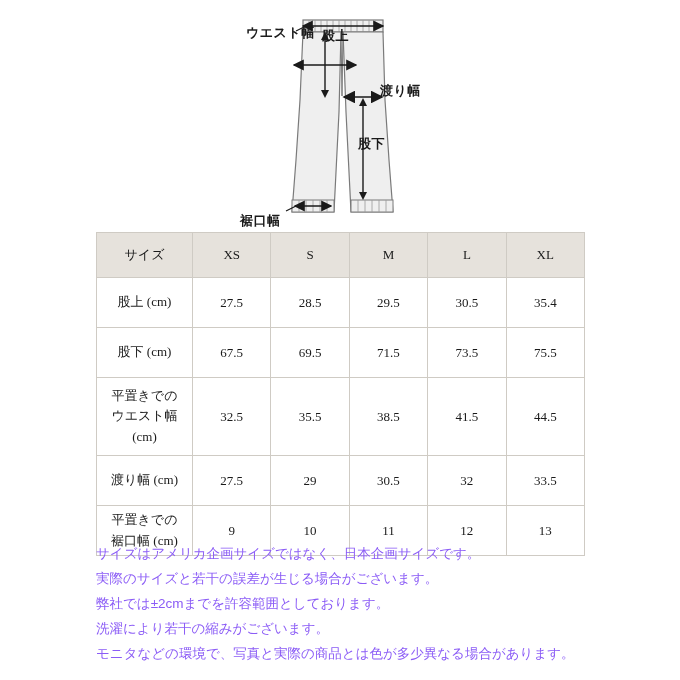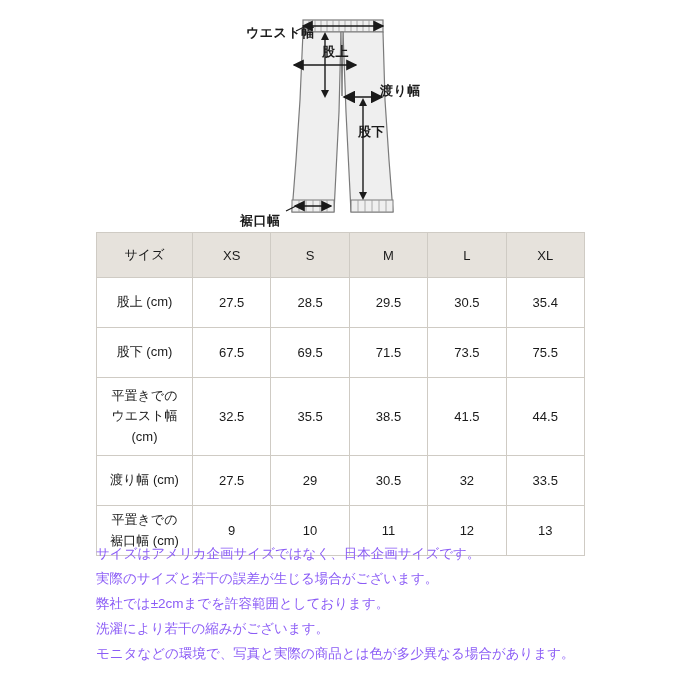--- a/index.html
+++ b/index.html
@@ -34,23 +34,23 @@
   }
   .diagram .lbl {
     position: absolute;
     font-size: 13px;
     font-weight: 700;
     color: #1a1a1a;
     letter-spacing: 0.5px;
     white-space: nowrap;
   }
   .lbl-waist { left: 246px; top: 24px; }
-  .lbl-matagami { left: 322px; top: 44px; width: 14px; line-height: 15px; white-space: normal; }
+  .lbl-matagami { left: 322px; top: 28px; width: 14px; line-height: 15px; white-space: normal; }
   .lbl-watari { left: 380px; top: 82px; }
-  .lbl-matashita { left: 358px; top: 124px; width: 14px; line-height: 15px; white-space: normal; }
+  .lbl-matashita { left: 358px; top: 136px; width: 14px; line-height: 15px; white-space: normal; }
   .lbl-susoguchi { left: 240px; top: 212px; }
 
   
   .table-wrap {
     position: absolute;
     left: 96px;
     top: 232px;
     width: 488px;
   }
   table.size-table {
@@ -60,20 +60,21 @@
   }
   table.size-table th,
   table.size-table td {
     border: 1px solid #cfcbc4;
     text-align: center;
     vertical-align: middle;
     font-size: 13px;
     color: #1a1a1a;
     font-weight: 400;
     padding: 0 10px;
+    font-family: Liberation Serif, serif;
   }
   table.size-table thead th {
     background: #e6e2dc;
     height: 44px;
     font-weight: 400;
   }
   table.size-table tbody th {
     background: #ffffff;
     font-weight: 400;
     line-height: 1.55;

